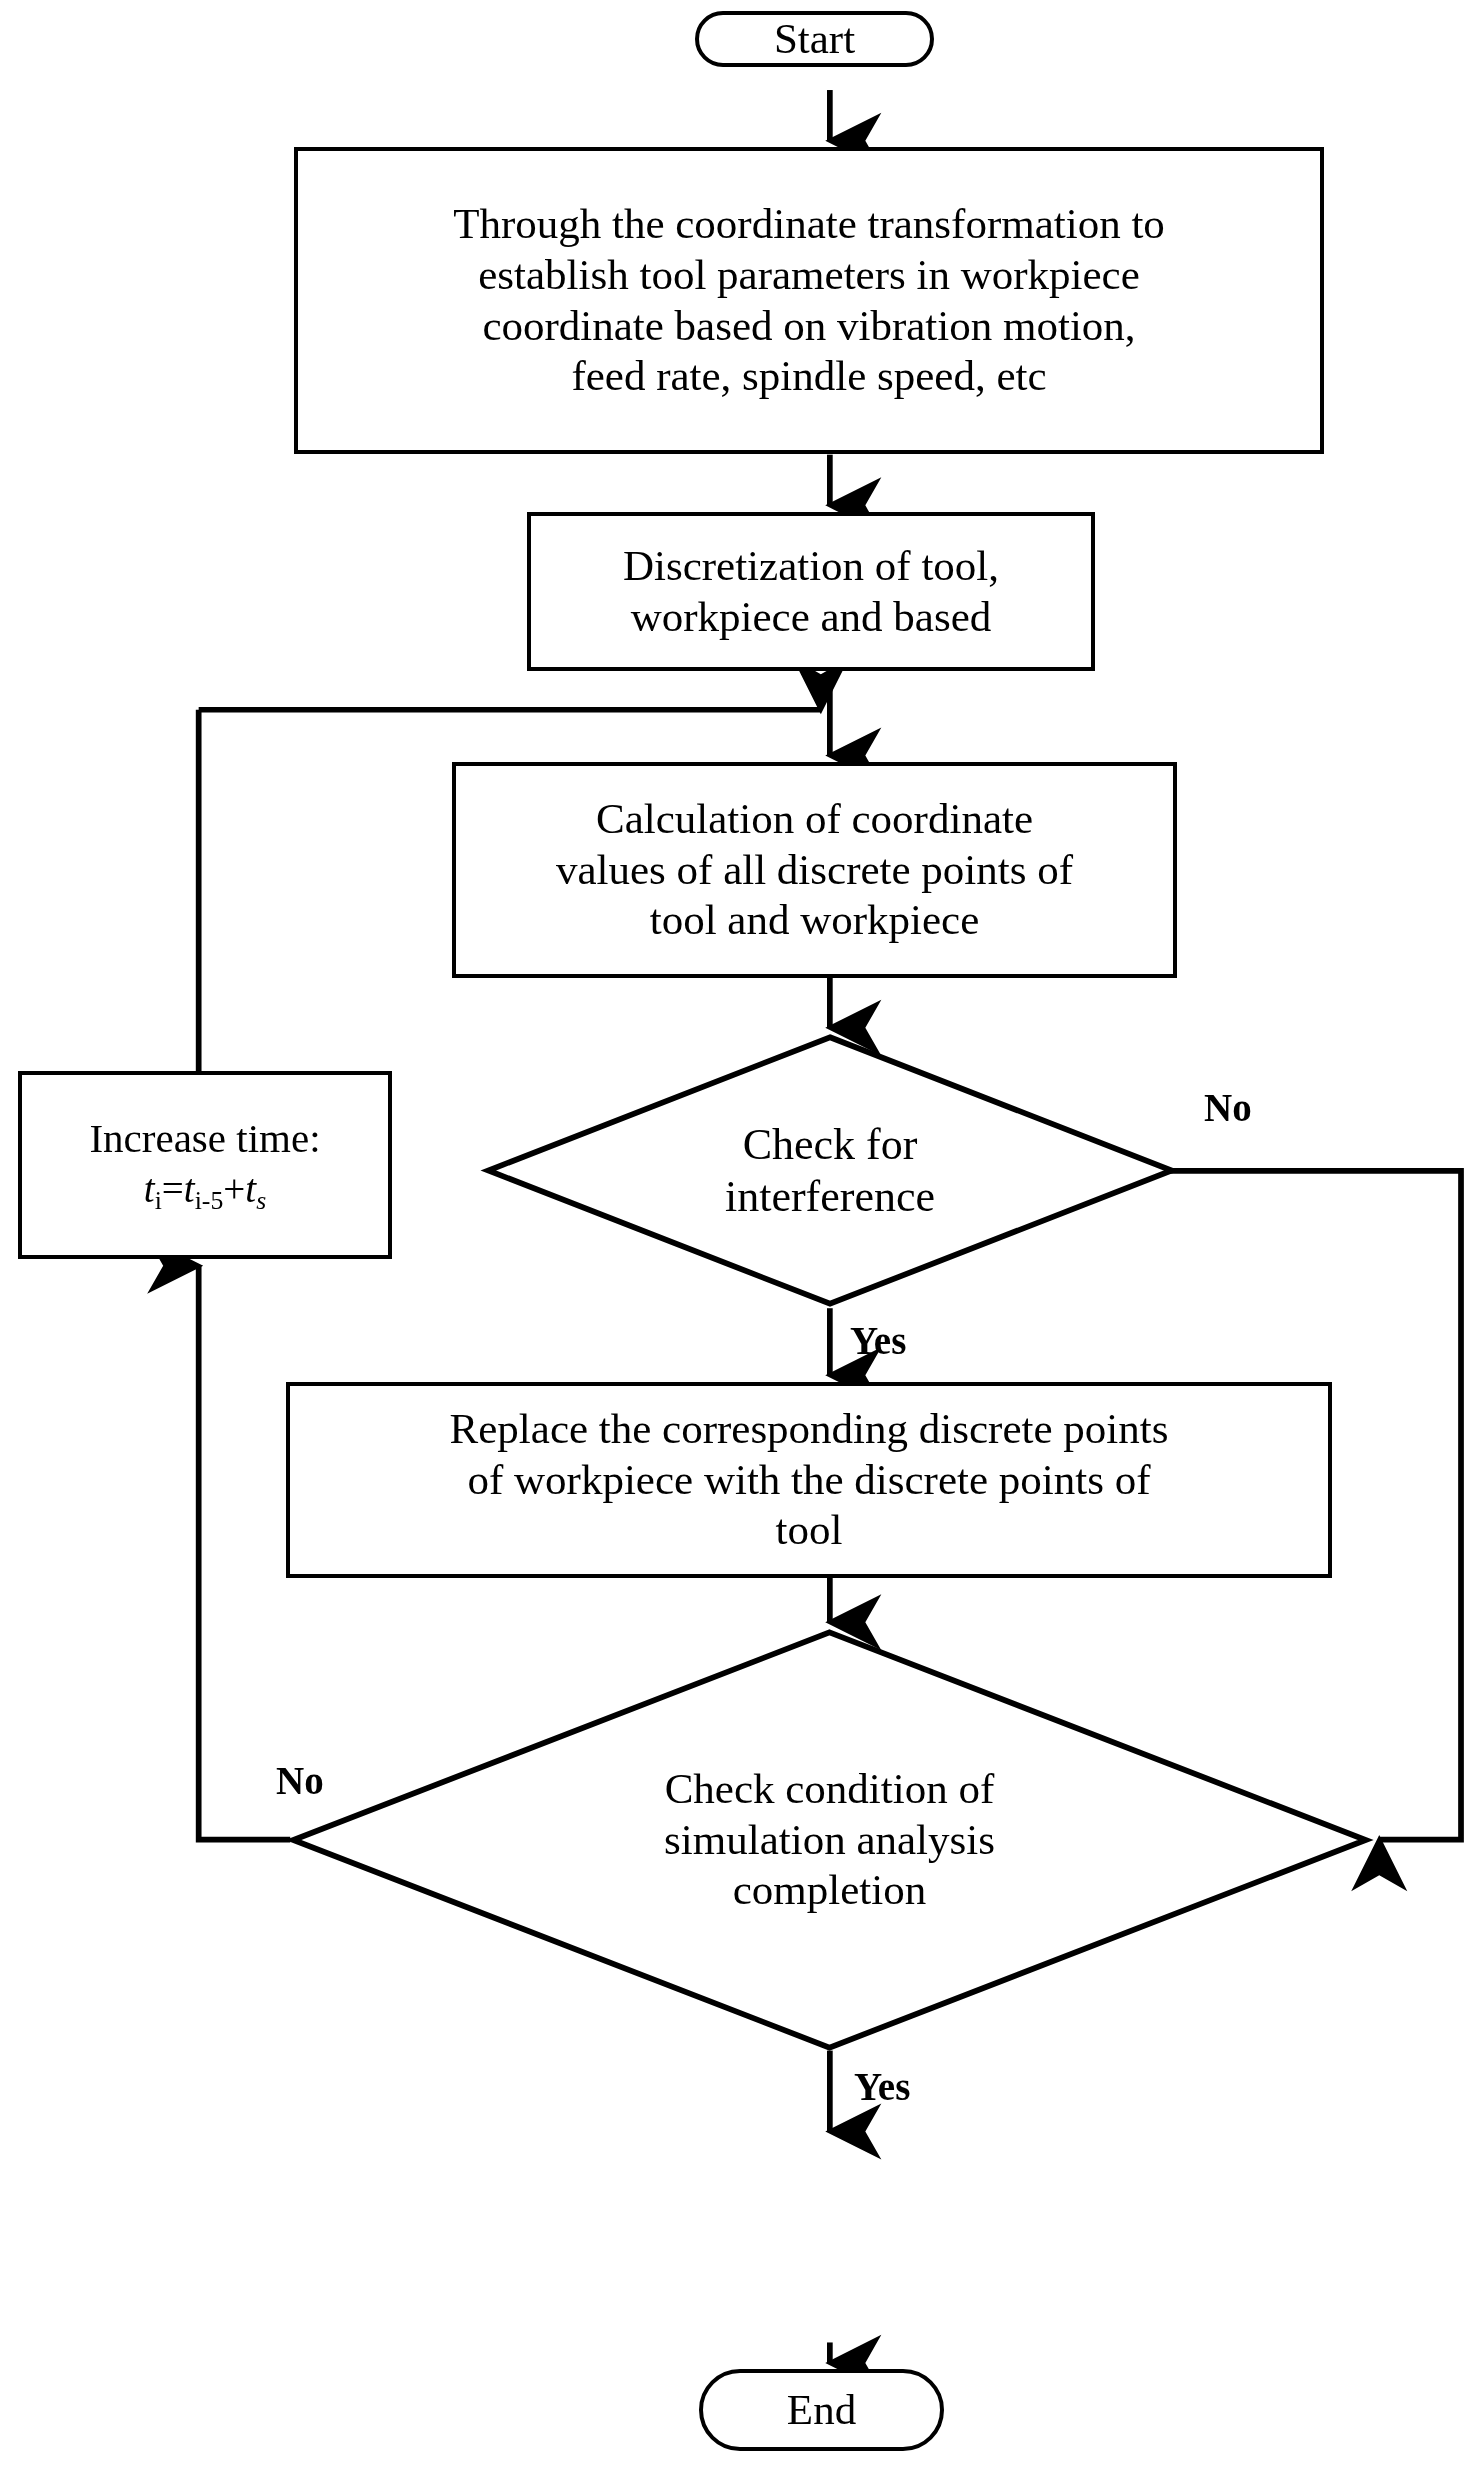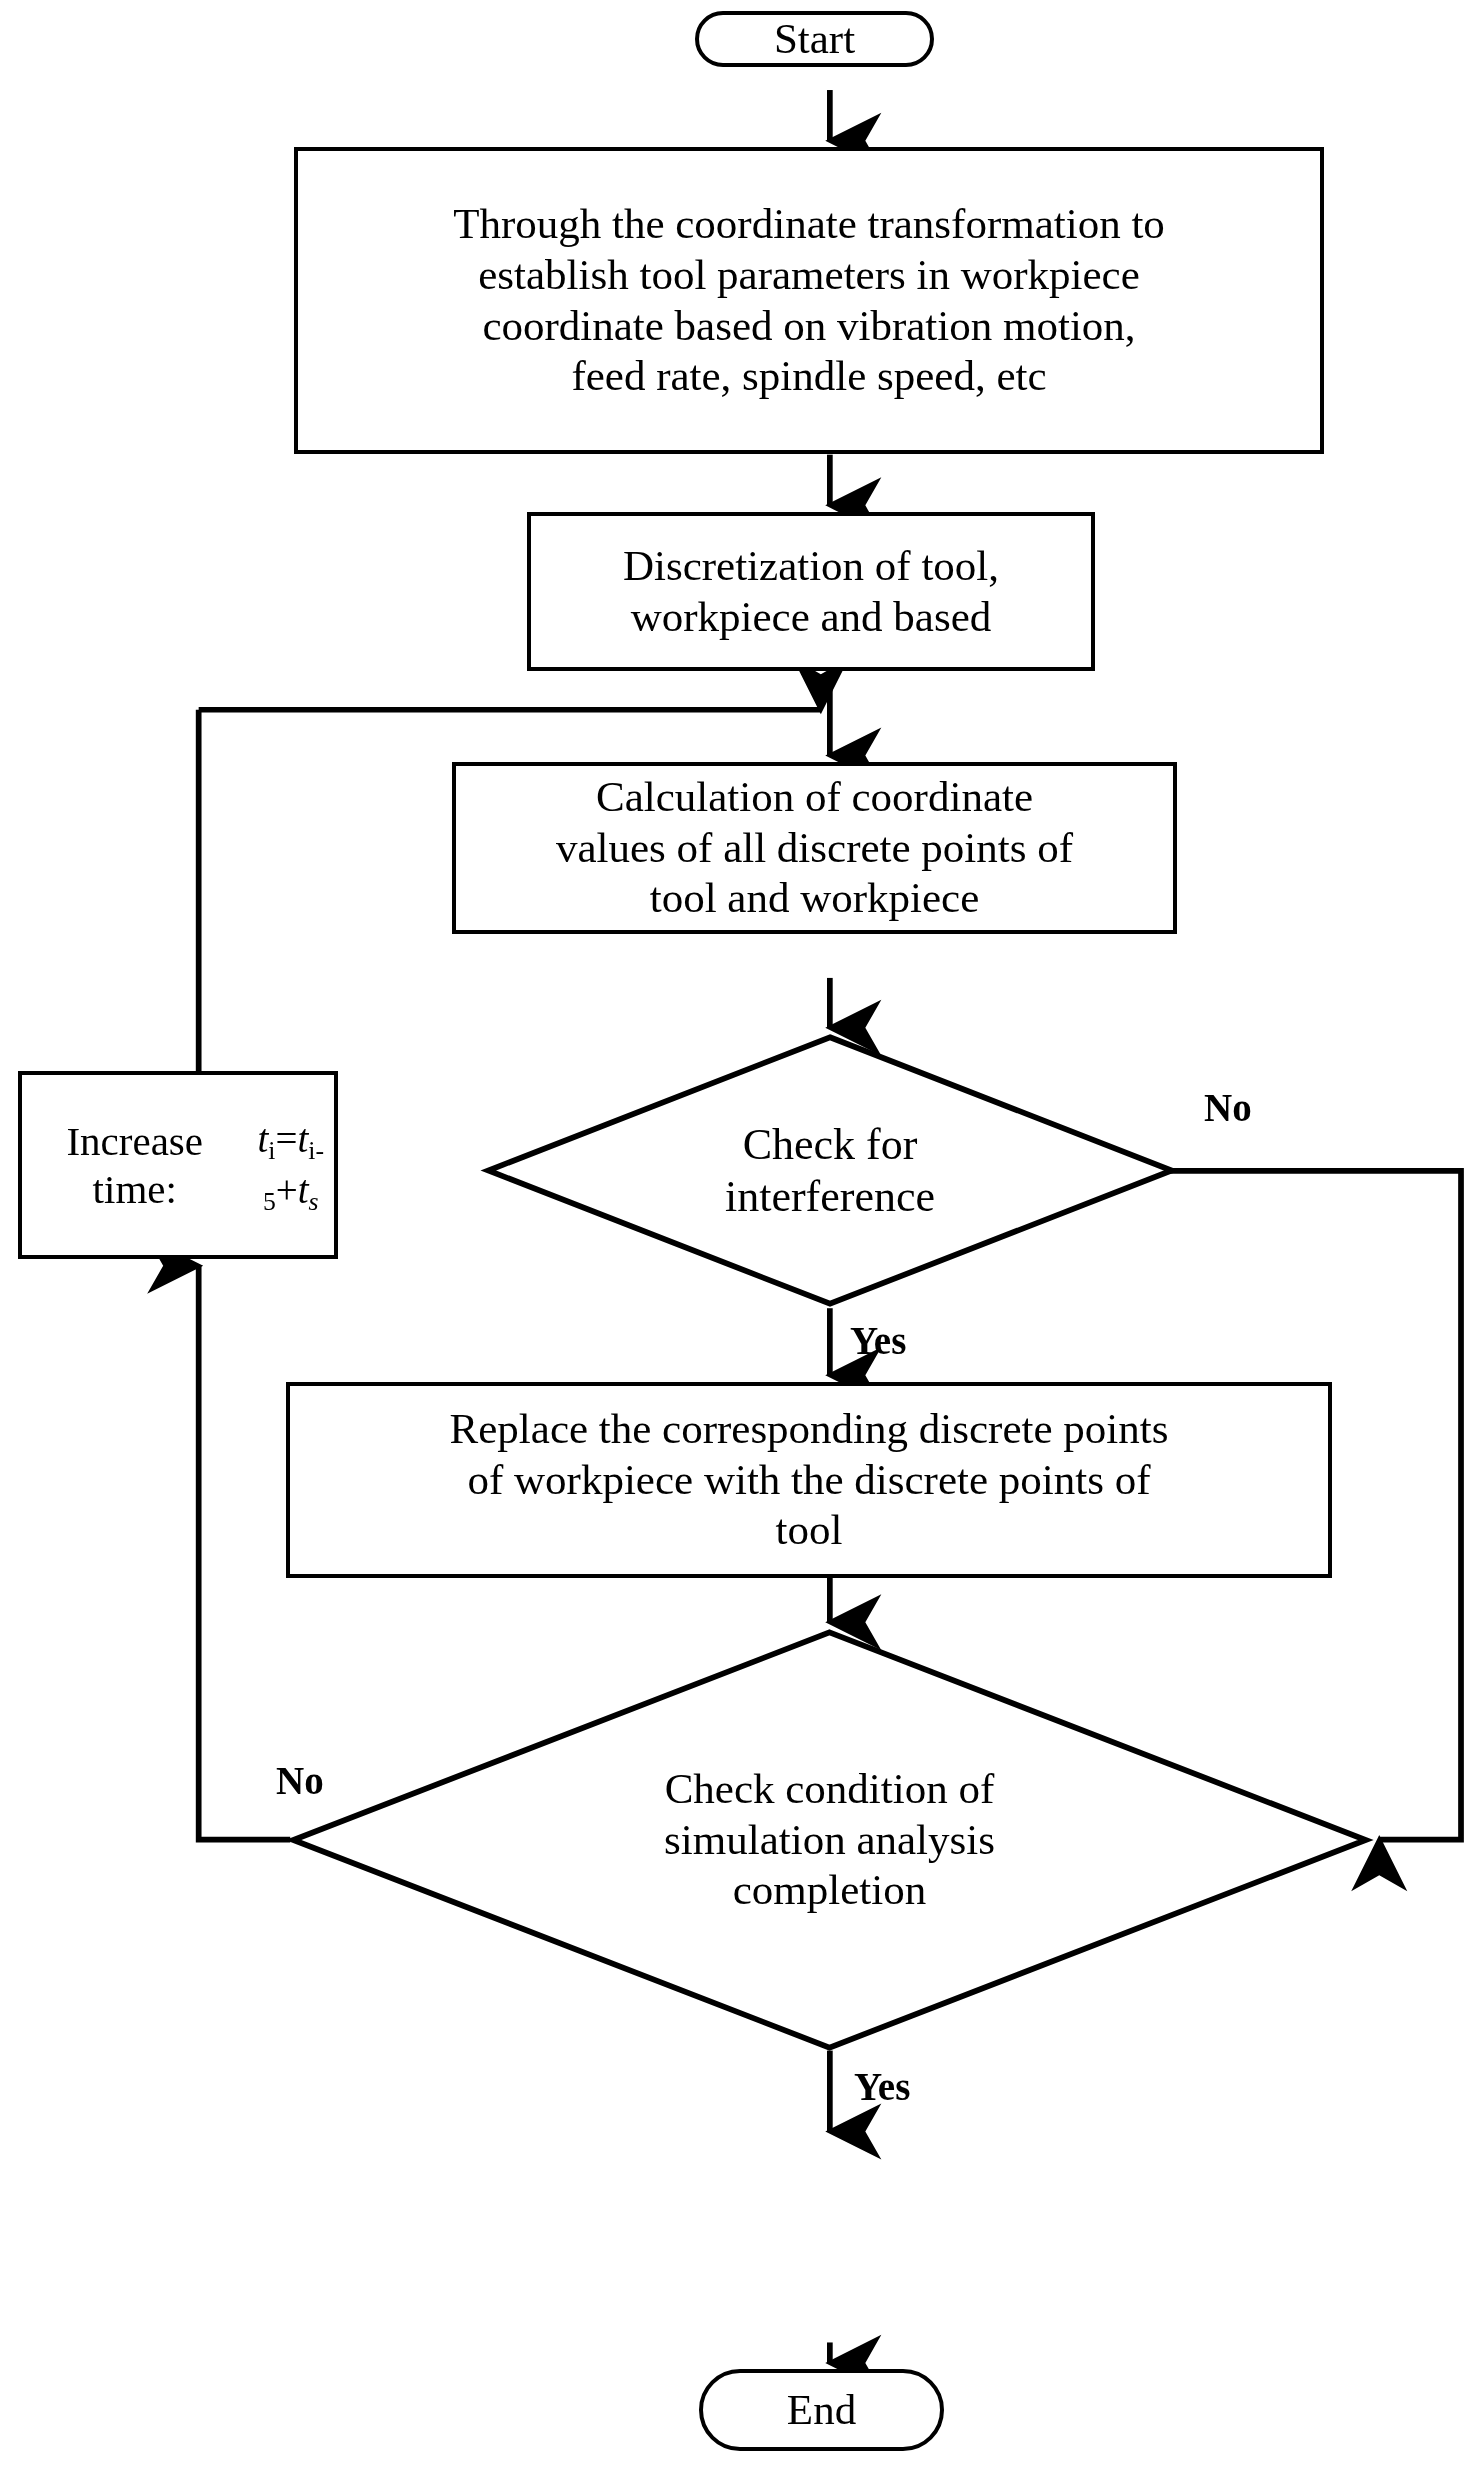--- a/index.html
+++ b/index.html
@@ -167,37 +167,37 @@
 establish tool parameters in workpiece
 coordinate based on vibration motion,
 feed rate, spindle speed, etc</span>
   </div>
 
   <div class="node proc fs-box2" style="left:527px; top:512px; width:568px; height:159px;">
     <span class="txt">Discretization of tool,
 workpiece and based</span>
   </div>
 
-  <div class="node proc fs-box3" style="left:452px; top:762px; width:725px; height:172px;">
+  <div class="node proc fs-box3" style="left:452px; top:762px; width:725px; height:216px;">
     <span class="txt">Calculation of coordinate
 values of all discrete points of
 tool and workpiece</span>
   </div>
 
   <div class="diamond-wrap" style="left:485px; top:1034px; width:690px; height:273px;">
     <svg width="690" height="273" viewBox="0 0 844 334" xmlns="http://www.w3.org/2000/svg">
       <polygon points="422,4 840,167 422,330 4,167" fill="#fff" stroke="#000" stroke-width="7"></polygon>
     </svg>
     <div class="diamond-label fs-dia1">
       <span class="txt">Check for
 interference</span>
     </div>
   </div>
 
-  <div class="node proc fs-inc" style="left:18px; top:1071px; width:320px; height:188px; flex-direction:row;">
+  <div class="node proc fs-inc" style="left:18px; top:1071px; width:374px; height:188px; flex-direction:column;">
     <span class="txt">Increase time:</span>
     <span class="formula"><i>t</i><sub>i</sub><span>=</span><i>t</i><sub>i-5</sub><span>+</span><i>t</i><sub class="it">s</sub></span>
   </div>
 
   <div class="node proc fs-box4" style="left:286px; top:1382px; width:1046px; height:196px;">
     <span class="txt">Replace the corresponding discrete points
 of workpiece with the discrete points of
 tool</span>
   </div>
 

